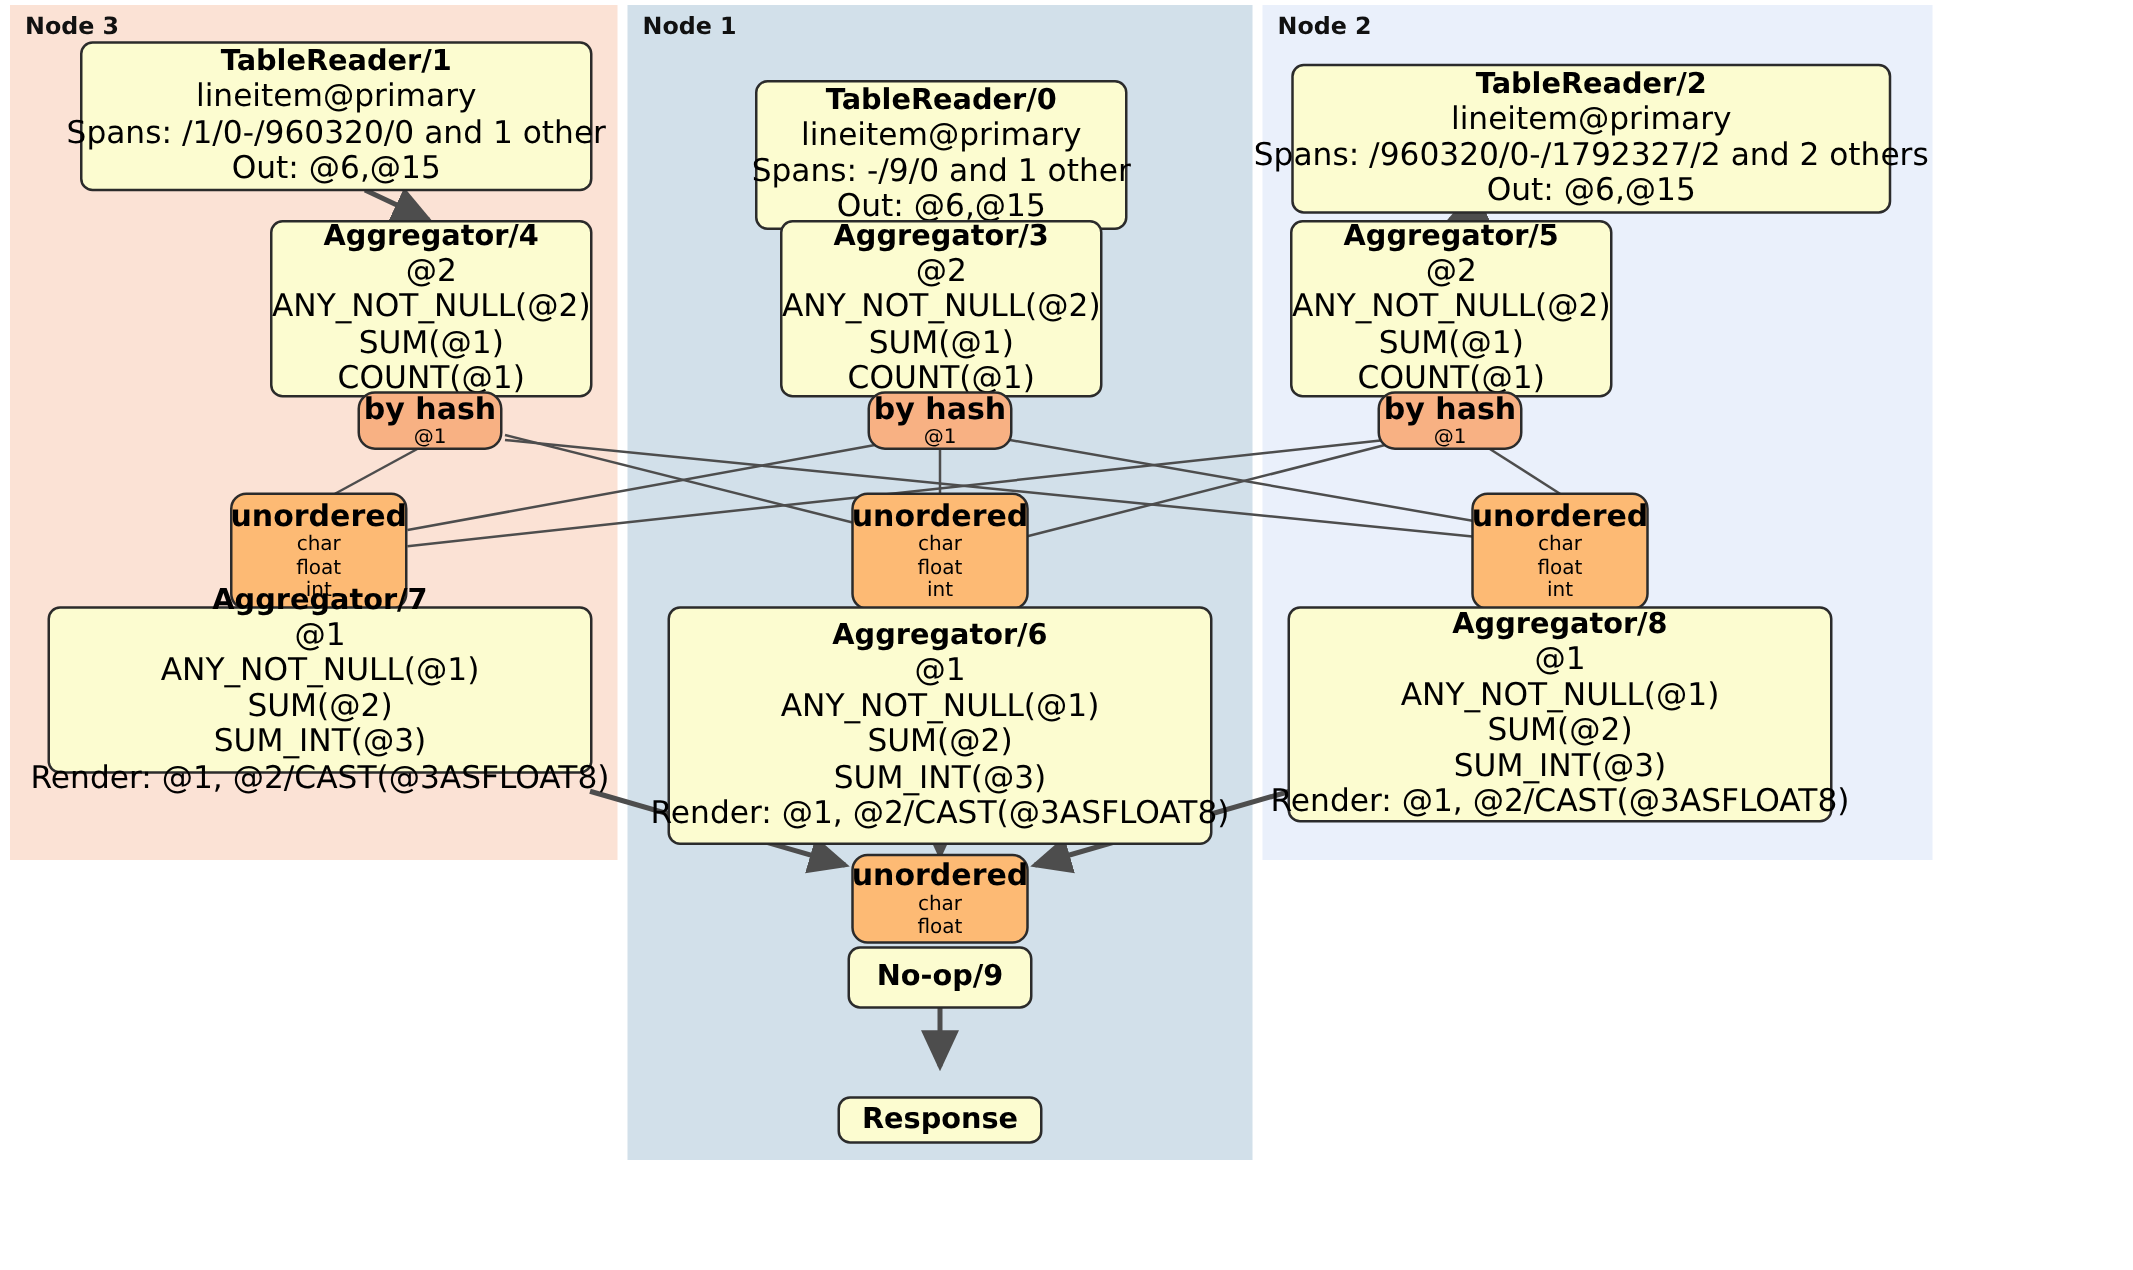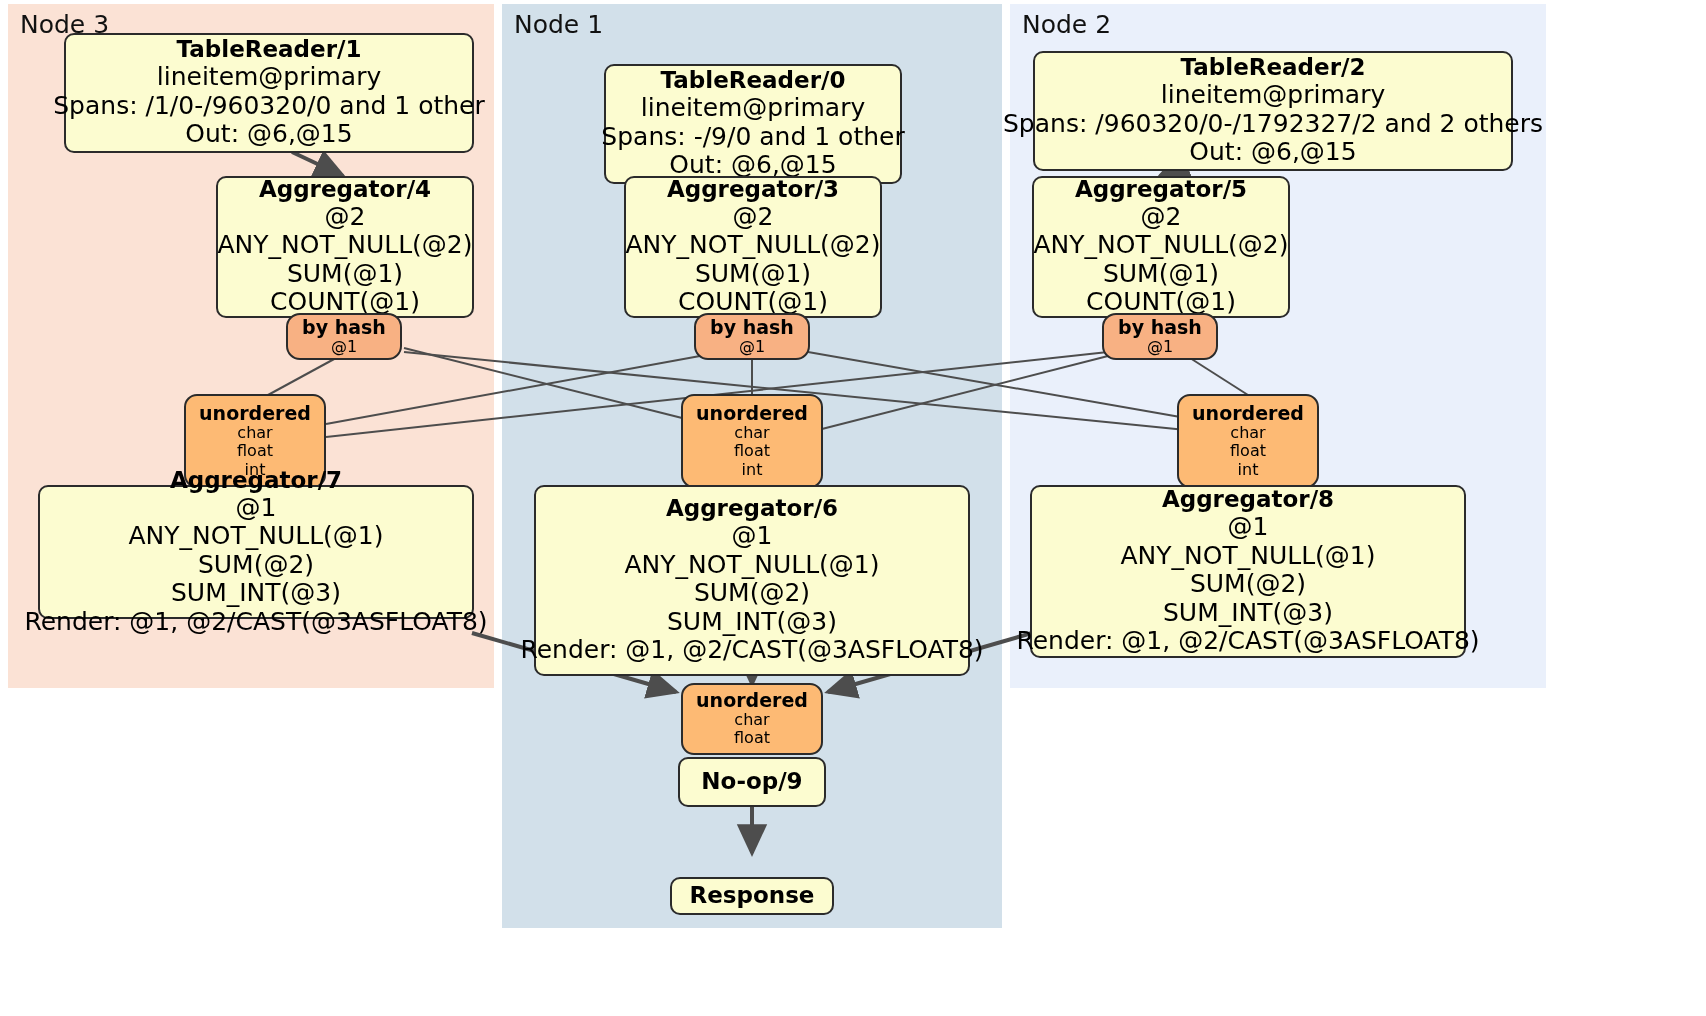--- a/index.html
+++ b/index.html
@@ -1,35 +1,35 @@
 <!DOCTYPE html>
 <html><head>
 <meta charset="utf-8">
 <style>
   html,body{margin:0;padding:0;background:#ffffff;}
   body{font-family:"DejaVu Sans","Liberation Sans",sans-serif;}
   #stage{position:relative;width:1706px;height:1016px;overflow:hidden;background:#fff;}
 
   .panel{position:absolute;box-sizing:border-box;}
-  .panel-label{position:absolute;font-size:25px;color:#111;left:12px;top:6px;white-space:nowrap;}
+  .panel-label{position:absolute;font-size:19px;color:#111;left:12px;top:6px;white-space:nowrap;font-weight:bold;}
 
   #panel-node3{left:8px;top:4px;width:486px;height:684px;background:#fbe2d5;}
   #panel-node1{left:502px;top:4px;width:500px;height:924px;background:#d2e0ea;}
   #panel-node2{left:1010px;top:4px;width:536px;height:684px;background:#eaf0fb;}
 
   svg#wires{position:absolute;left:0;top:0;width:1706px;height:1016px;pointer-events:none;}
 
   .node{position:absolute;box-sizing:border-box;border:2px solid #2b2b2b;border-radius:10px;
         text-align:center;display:flex;flex-direction:column;justify-content:center;align-items:center;}
   .proc{background:#fcfcd0;}
   .router{background:#fdba74;border-radius:13px;}
   .badge{background:#f8b183;border-radius:14px;}
 
   .ttl{font-weight:bold;font-size:23px;color:#000;line-height:1.12;white-space:nowrap;}
-  .ttl-sm{font-weight:bold;font-size:19px;color:#000;line-height:1.1;white-space:nowrap;}
+  .ttl-sm{font-weight:bold;font-size:24px;color:#000;line-height:1.1;white-space:nowrap;}
   .sub{font-size:25px;color:#000;line-height:1.14;white-space:nowrap;}
   .sub-sm{font-size:16px;color:#000;line-height:1.16;white-space:nowrap;}
 </style>
 </head>
 <body>
 
 <div id="stage">
 
   <div class="panel" id="panel-node3">
     <div class="panel-label">Node 3</div>

